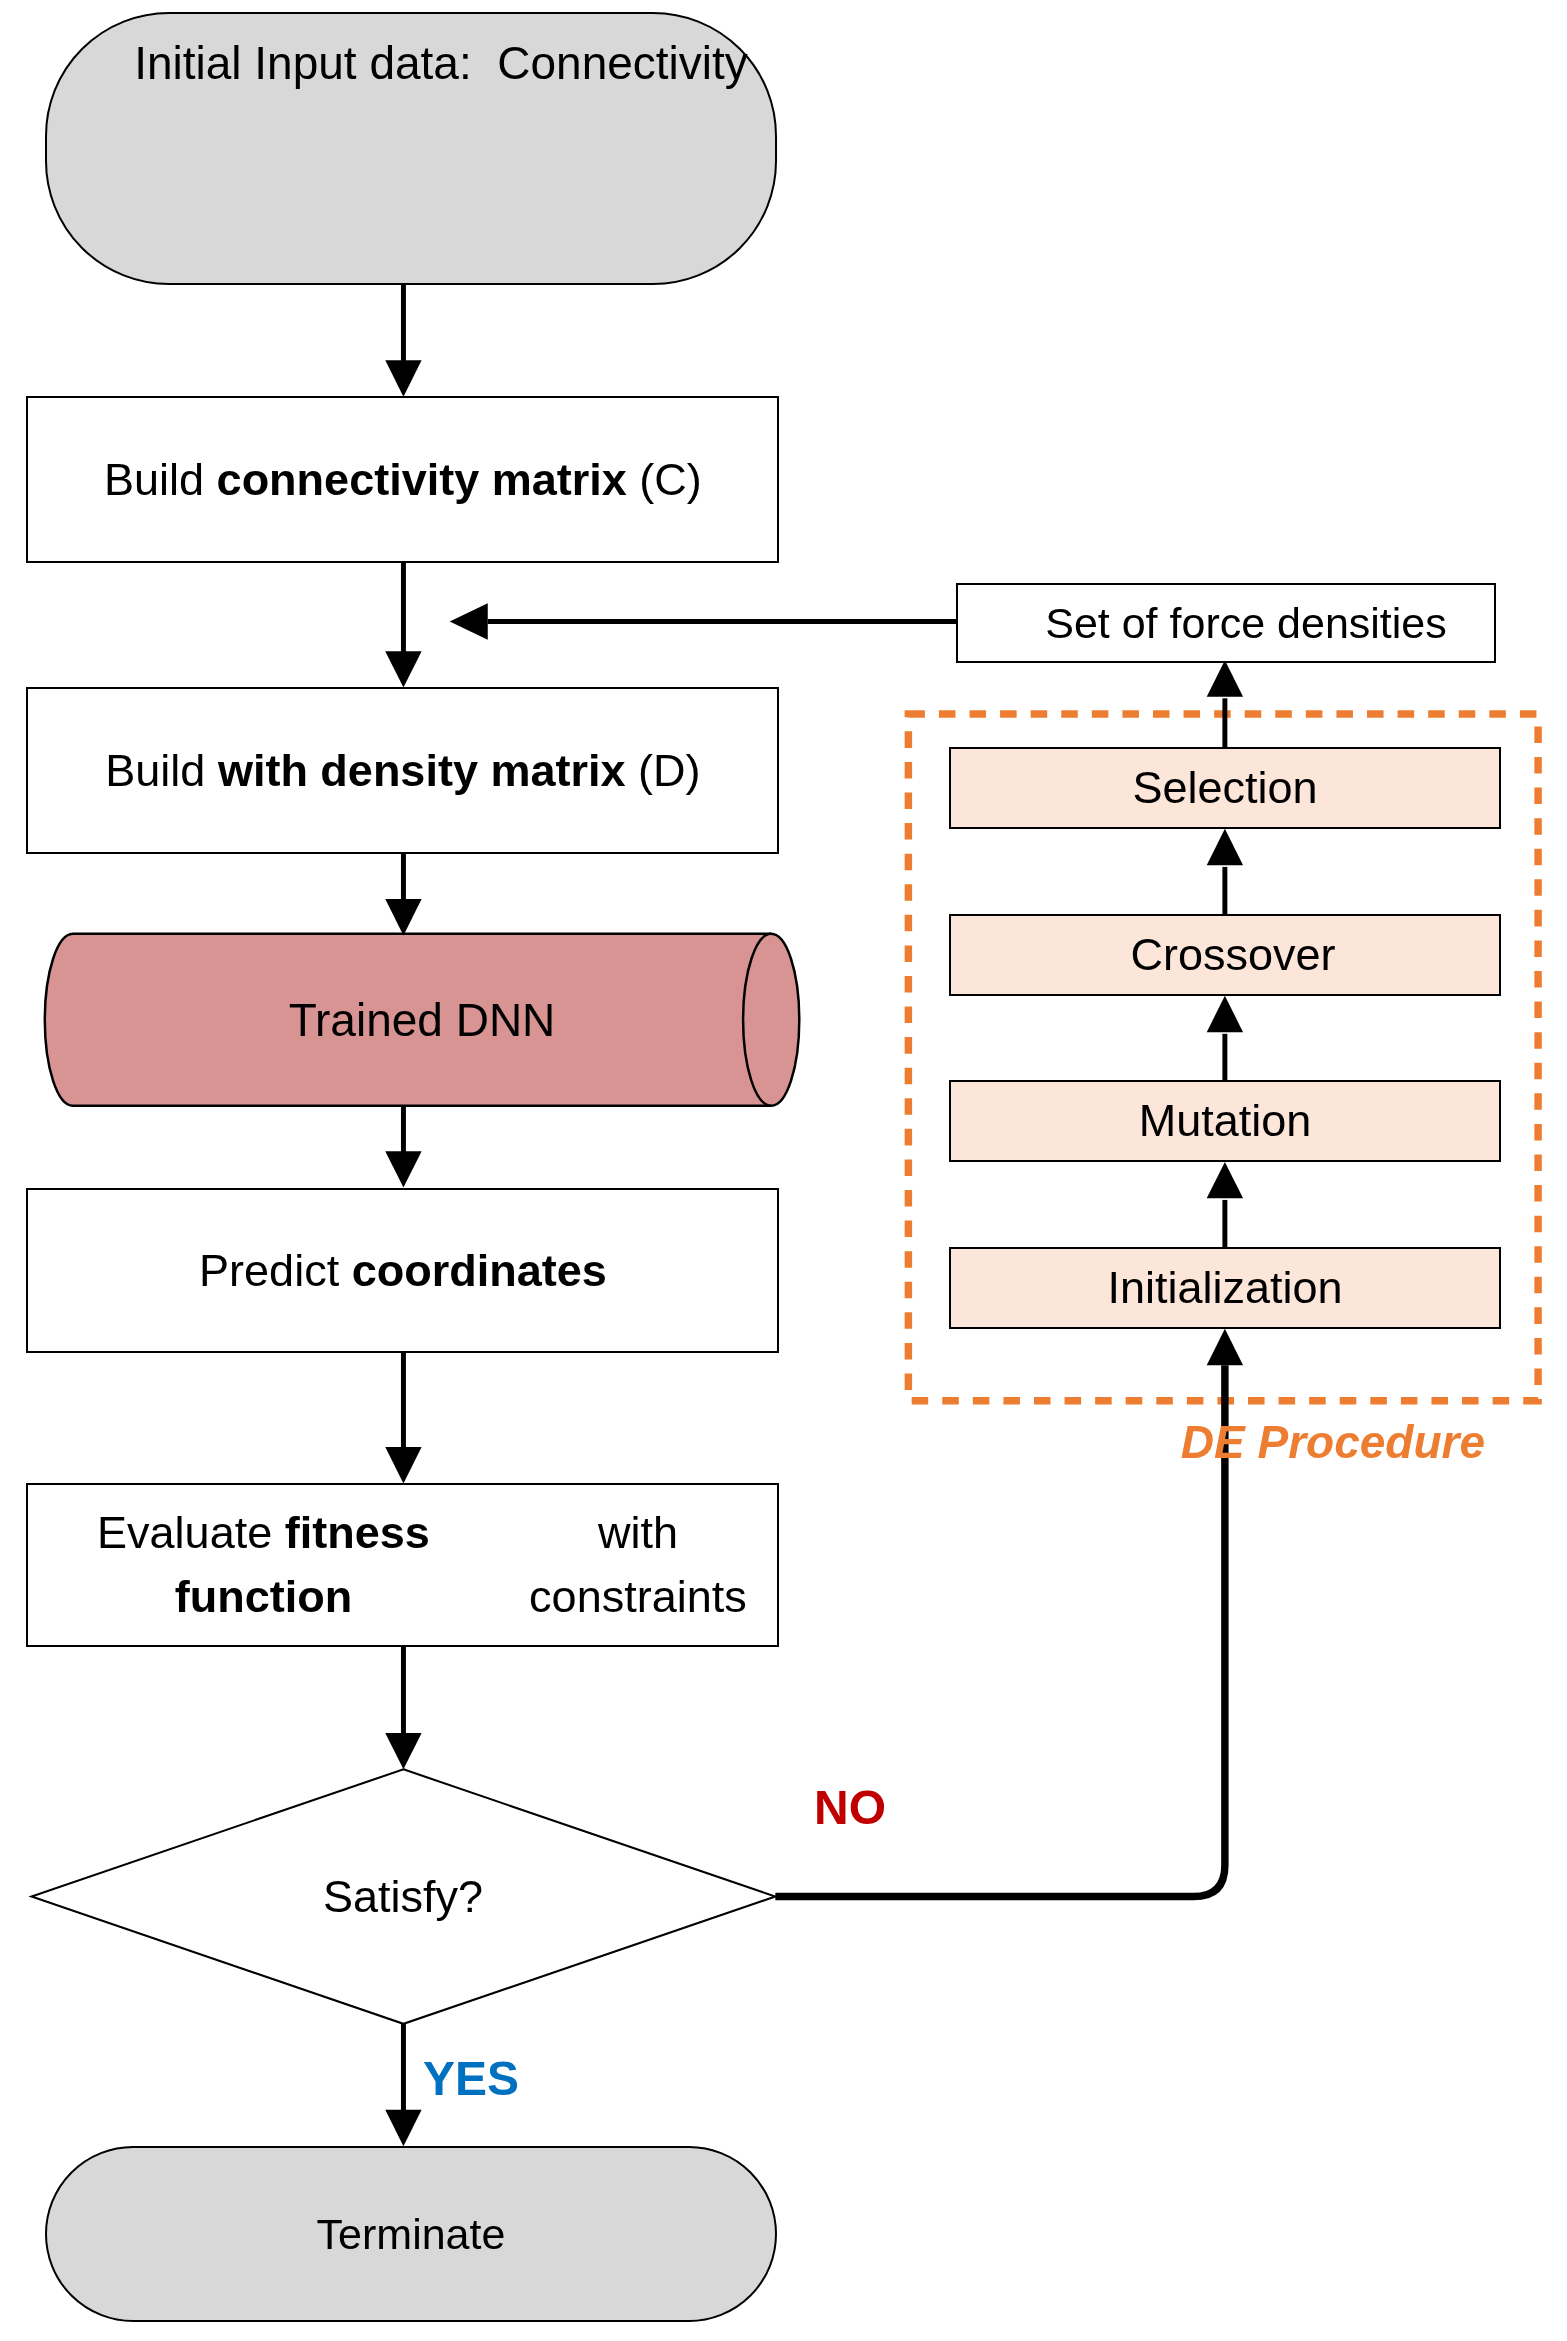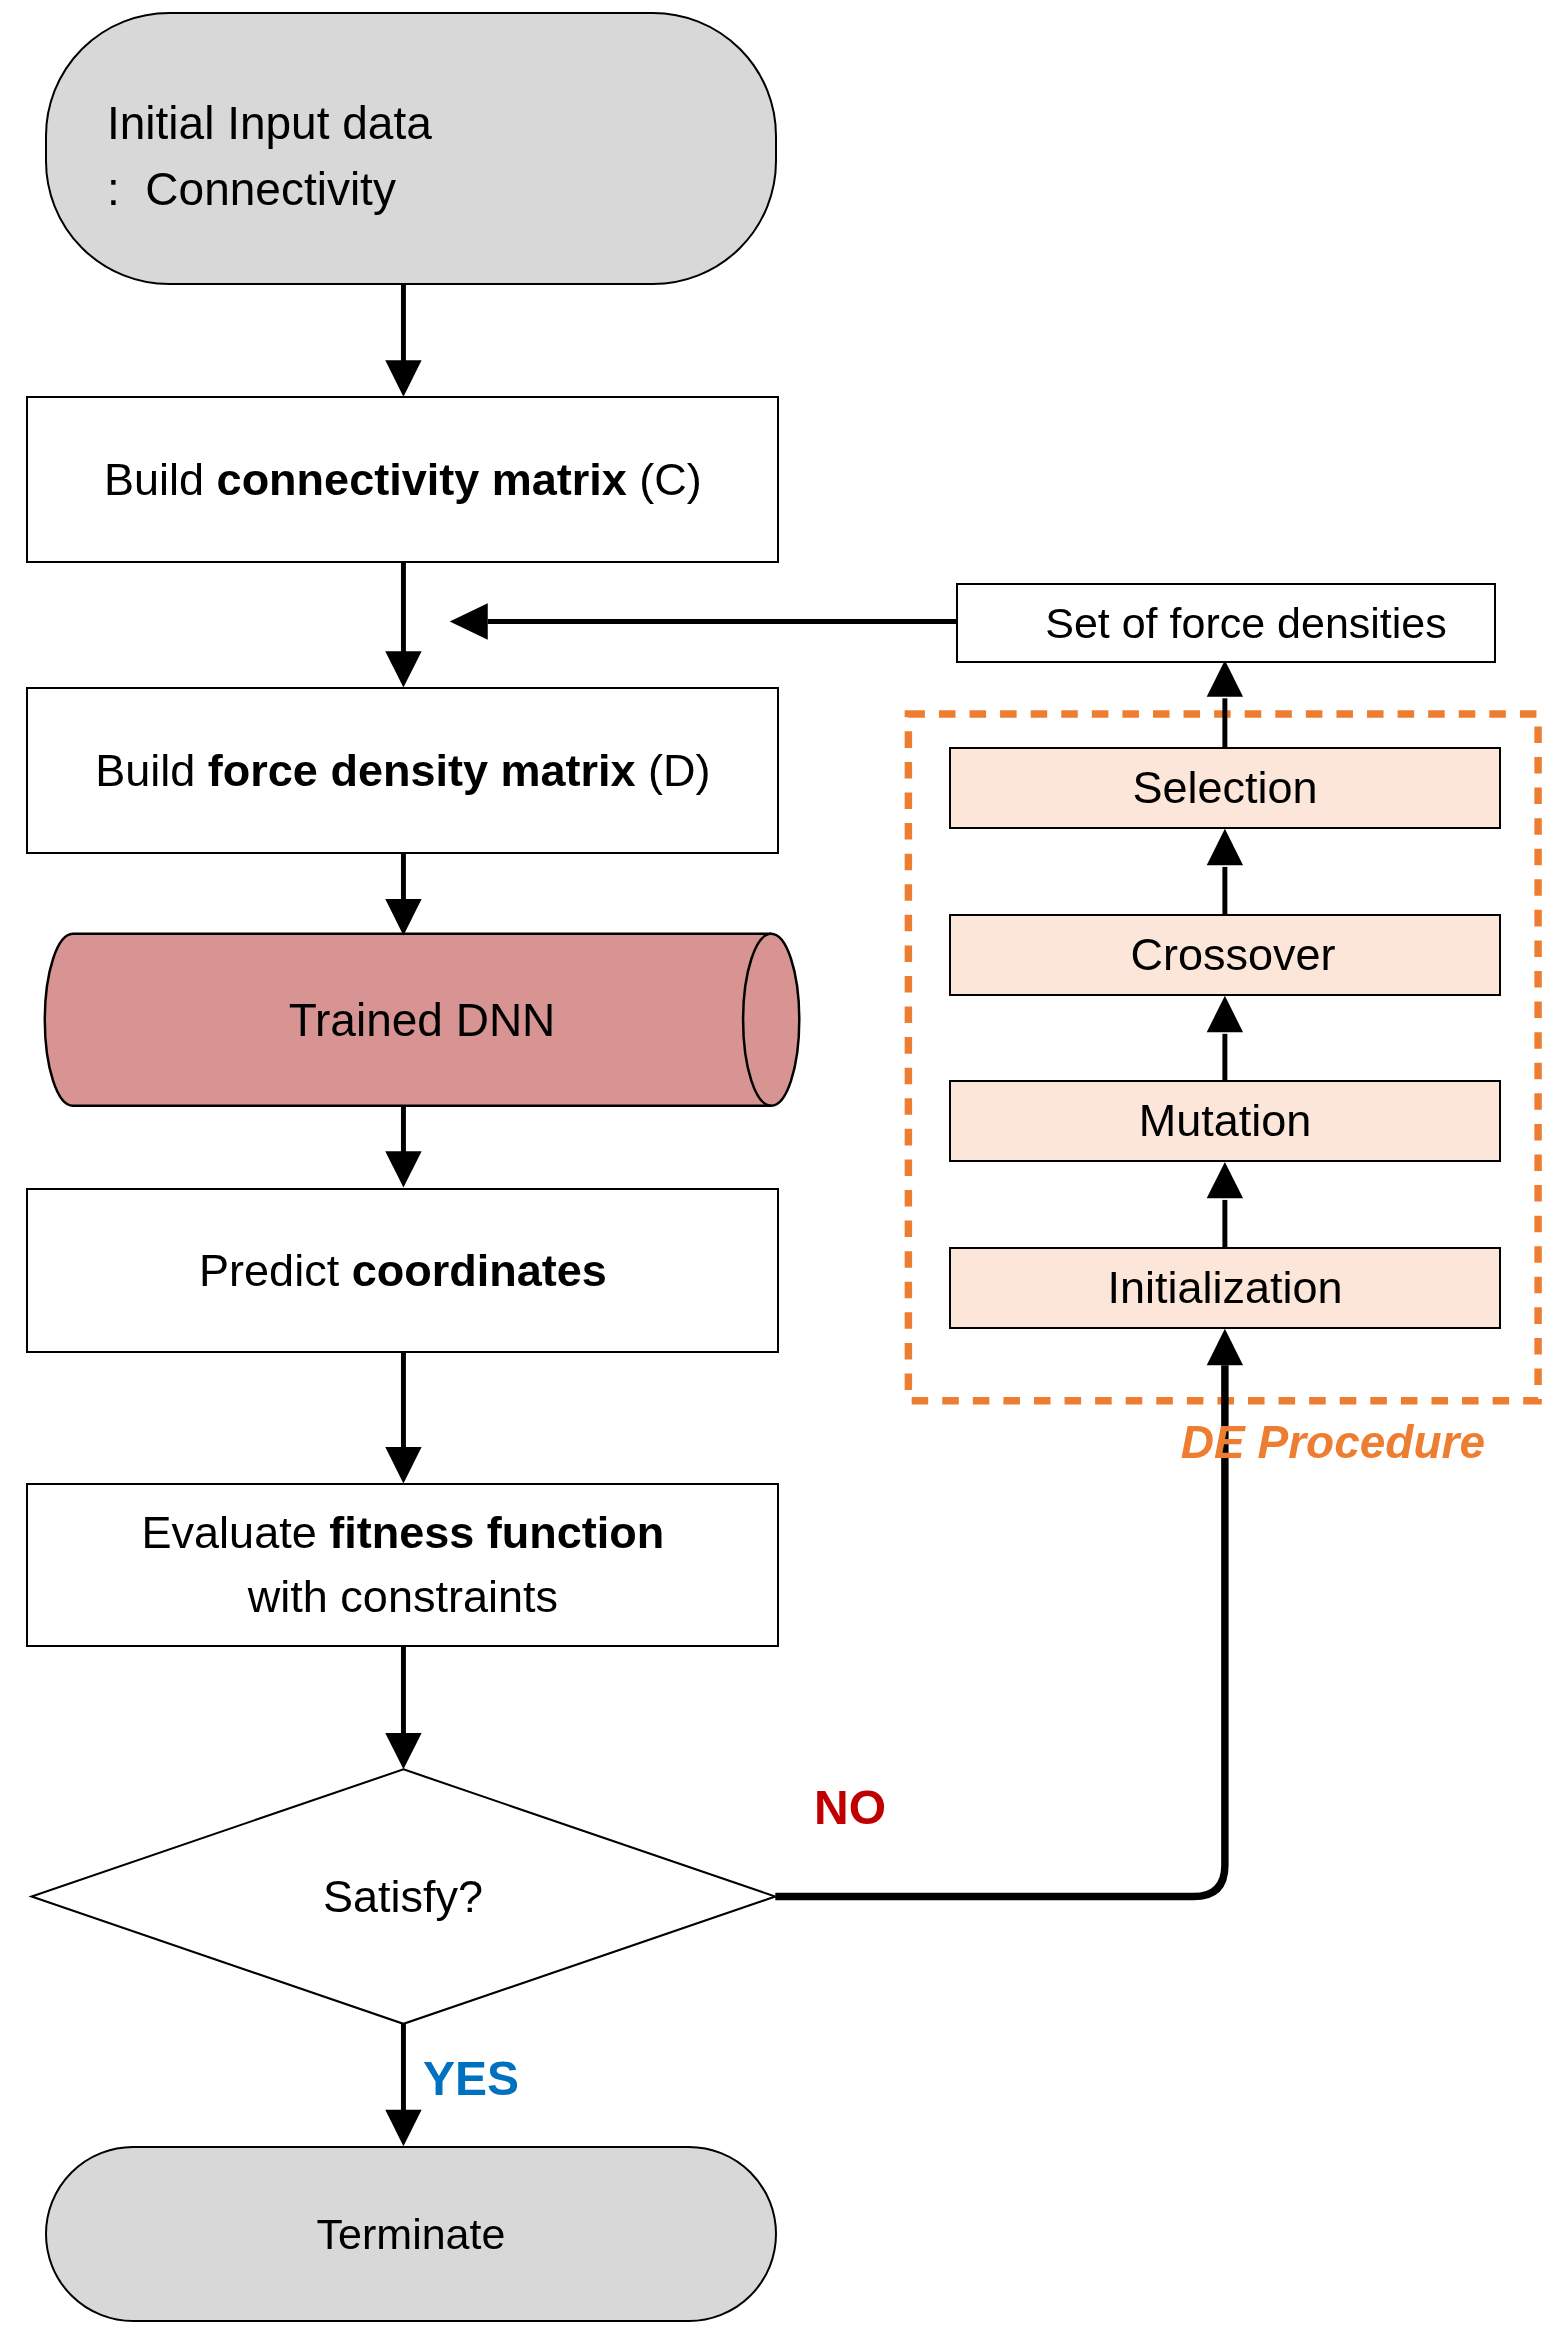--- a/index.html
+++ b/index.html
@@ -1,19 +1,19 @@
 <!DOCTYPE html>
 <html style="--gray: #d8d8d8; --salmon: #d79492; --peach: #fbe6d9; --orange: #ed7d31; --red: #c00000; --blue: #0070c0;font-size:13.2px"><head>
 <meta charset="utf-8">
 <style>
   html,body{margin:0;padding:0;}
   body{width:1568px;height:2342px;position:relative;background:#ffffff;overflow:hidden;
        font-family:"Liberation Sans",sans-serif;}
   #connector-layer{position:absolute;left:0;top:0;width:1568px;height:2342px;}
-  .node{position:absolute;box-sizing:border-box;display:flex;flex-direction:column;
+  .node{position:absolute;box-sizing:border-box;display:flex;flex-direction:row;
         align-items:center;justify-content:center;text-align:center;color:#000;
         font-size:45px;line-height:66px;background:#fff;border:2.5px solid #000;}
   .node b{font-weight:700;}
   .terminal{background:var(--gray);border-radius:124px;}
   .overlay{background:transparent;border:none;}
   .start-node{align-items:flex-start;padding-left:60px;padding-top:16.5px;
               font-size:46px;text-align:left;}
   .start-node .line{white-space:pre;}
   .de-step{background:var(--peach);font-size:45px;}
   .label{position:absolute;font-weight:700;font-size:48px;line-height:50px;}
@@ -89,21 +89,21 @@
     <span>Build </span><b>connectivity matrix</b><span> (C)</span>
   </div>
 </div>
 
 <div class="node" style="left:956px;top:583px;width:540px;height:80px;font-size:43px;padding-left:40px;">
   <div>Set of force densities</div>
 </div>
 
 <div class="node" style="left:26.4px;top:687px;width:753px;height:167px;">
   <div>
-    <span>Build </span><b>force density matrix</b><span> (D)</span>
+    <span>Build </span><b>with density matrix</b><span> (D)</span>
   </div>
 </div>
 
 <div class="node overlay" style="left:45px;top:934px;width:754px;height:172px;font-size:46px;border-radius:20px;">
   <div>Trained DNN</div>
 </div>
 
 <div class="node" style="left:26.4px;top:1188px;width:753px;height:165px;">
   <div>
     <span>Predict </span><b>coordinates</b>

